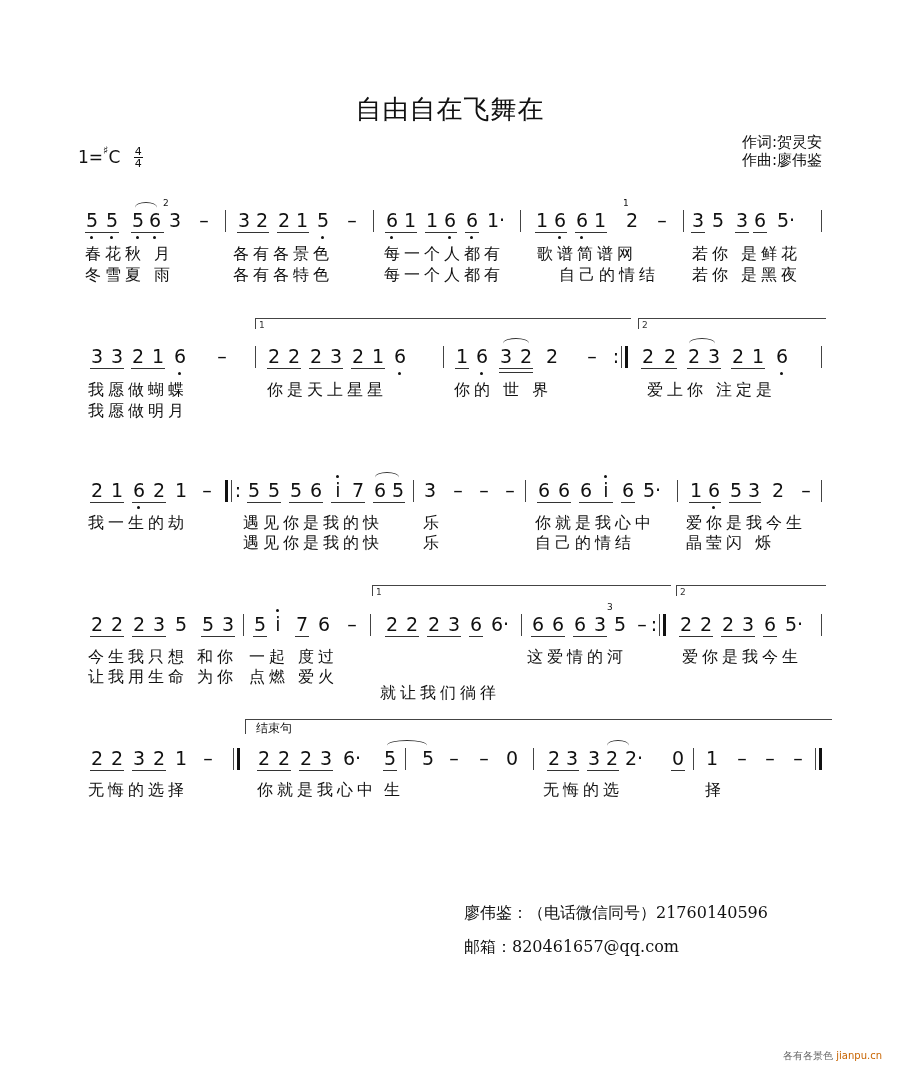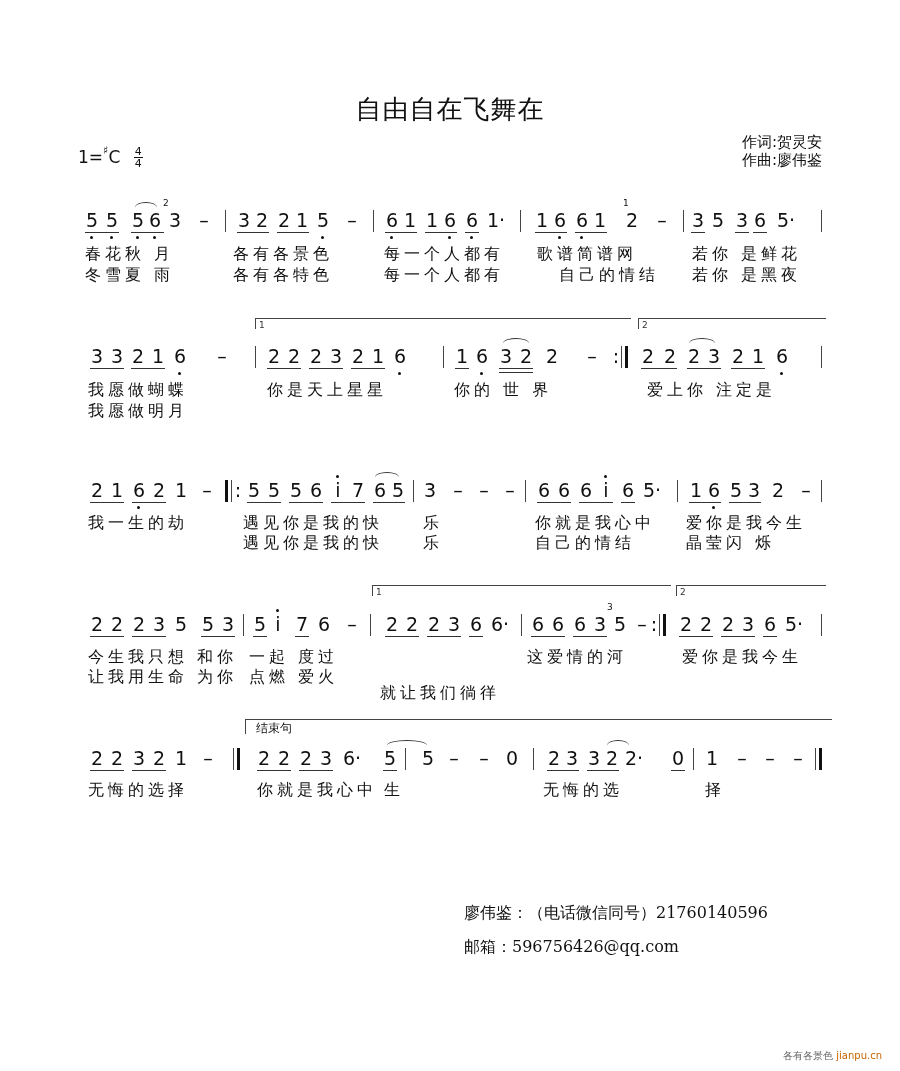--- a/index.html
+++ b/index.html
@@ -368,18 +368,18 @@
   <div class="bar" style="left:730px;top:2px;height:22px"></div>
   <div class="thick" style="left:734px;top:2px;height:22px"></div>
 </div>
 <div class="lyric" style="left:88px;top:780px">无悔的选择</div>
 <div class="lyric" style="left:257px;top:780px">你就是我心中</div>
 <div class="lyric" style="left:384px;top:780px">生</div>
 <div class="lyric" style="left:543px;top:780px">无悔的选</div>
 <div class="lyric" style="left:705px;top:780px">择</div>
 
 <div class="abs contact" style="top:903px">廖伟鉴：（电话微信同号）21760140596</div>
-<div class="abs contact" style="top:937px">邮箱：596756426@qq.com</div>
+<div class="abs contact" style="top:937px">邮箱：820461657@qq.com</div>
 
 <div class="abs wm">
   <span>各有各景色</span>
   <b>jianpu.cn</b>
 </div>
 
 </body></html>

